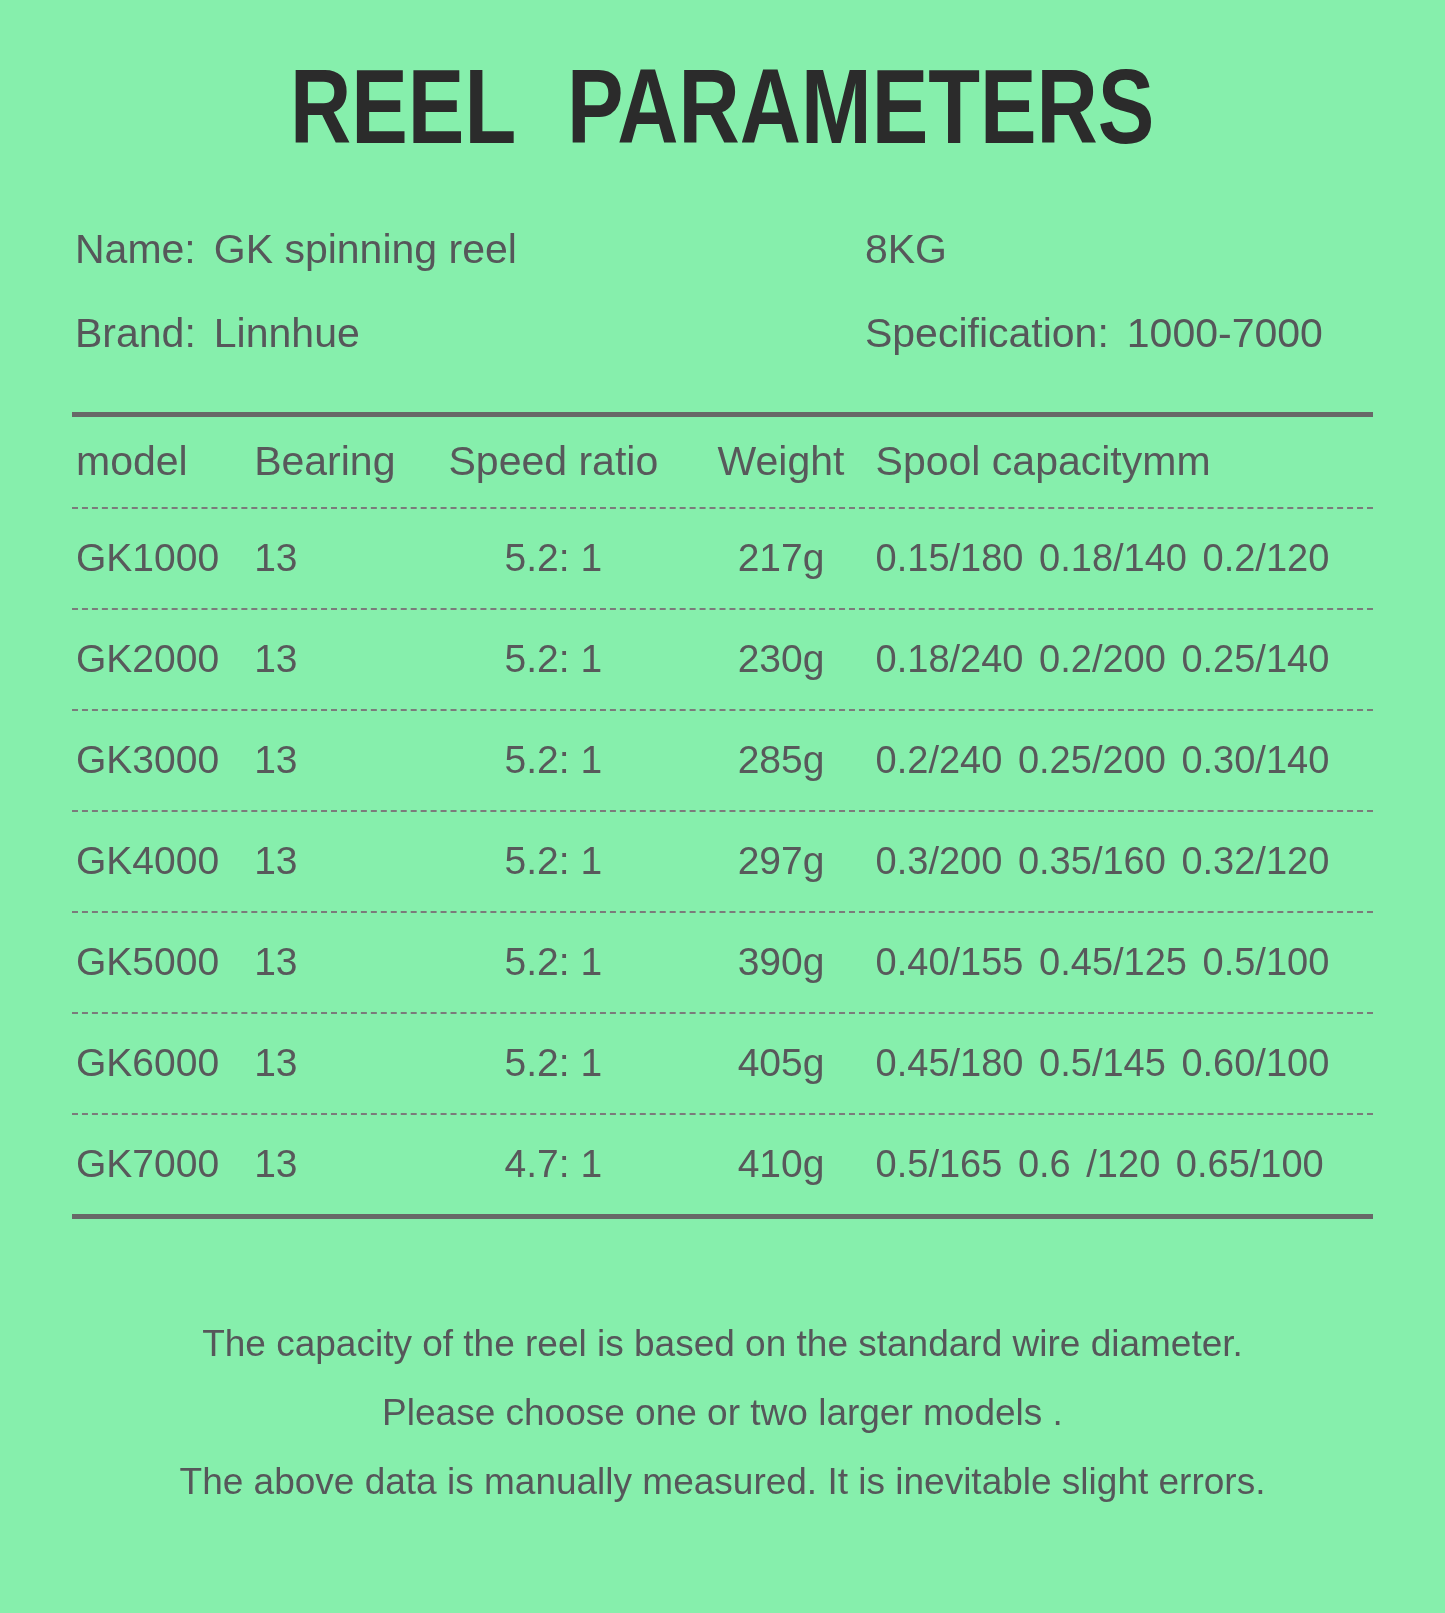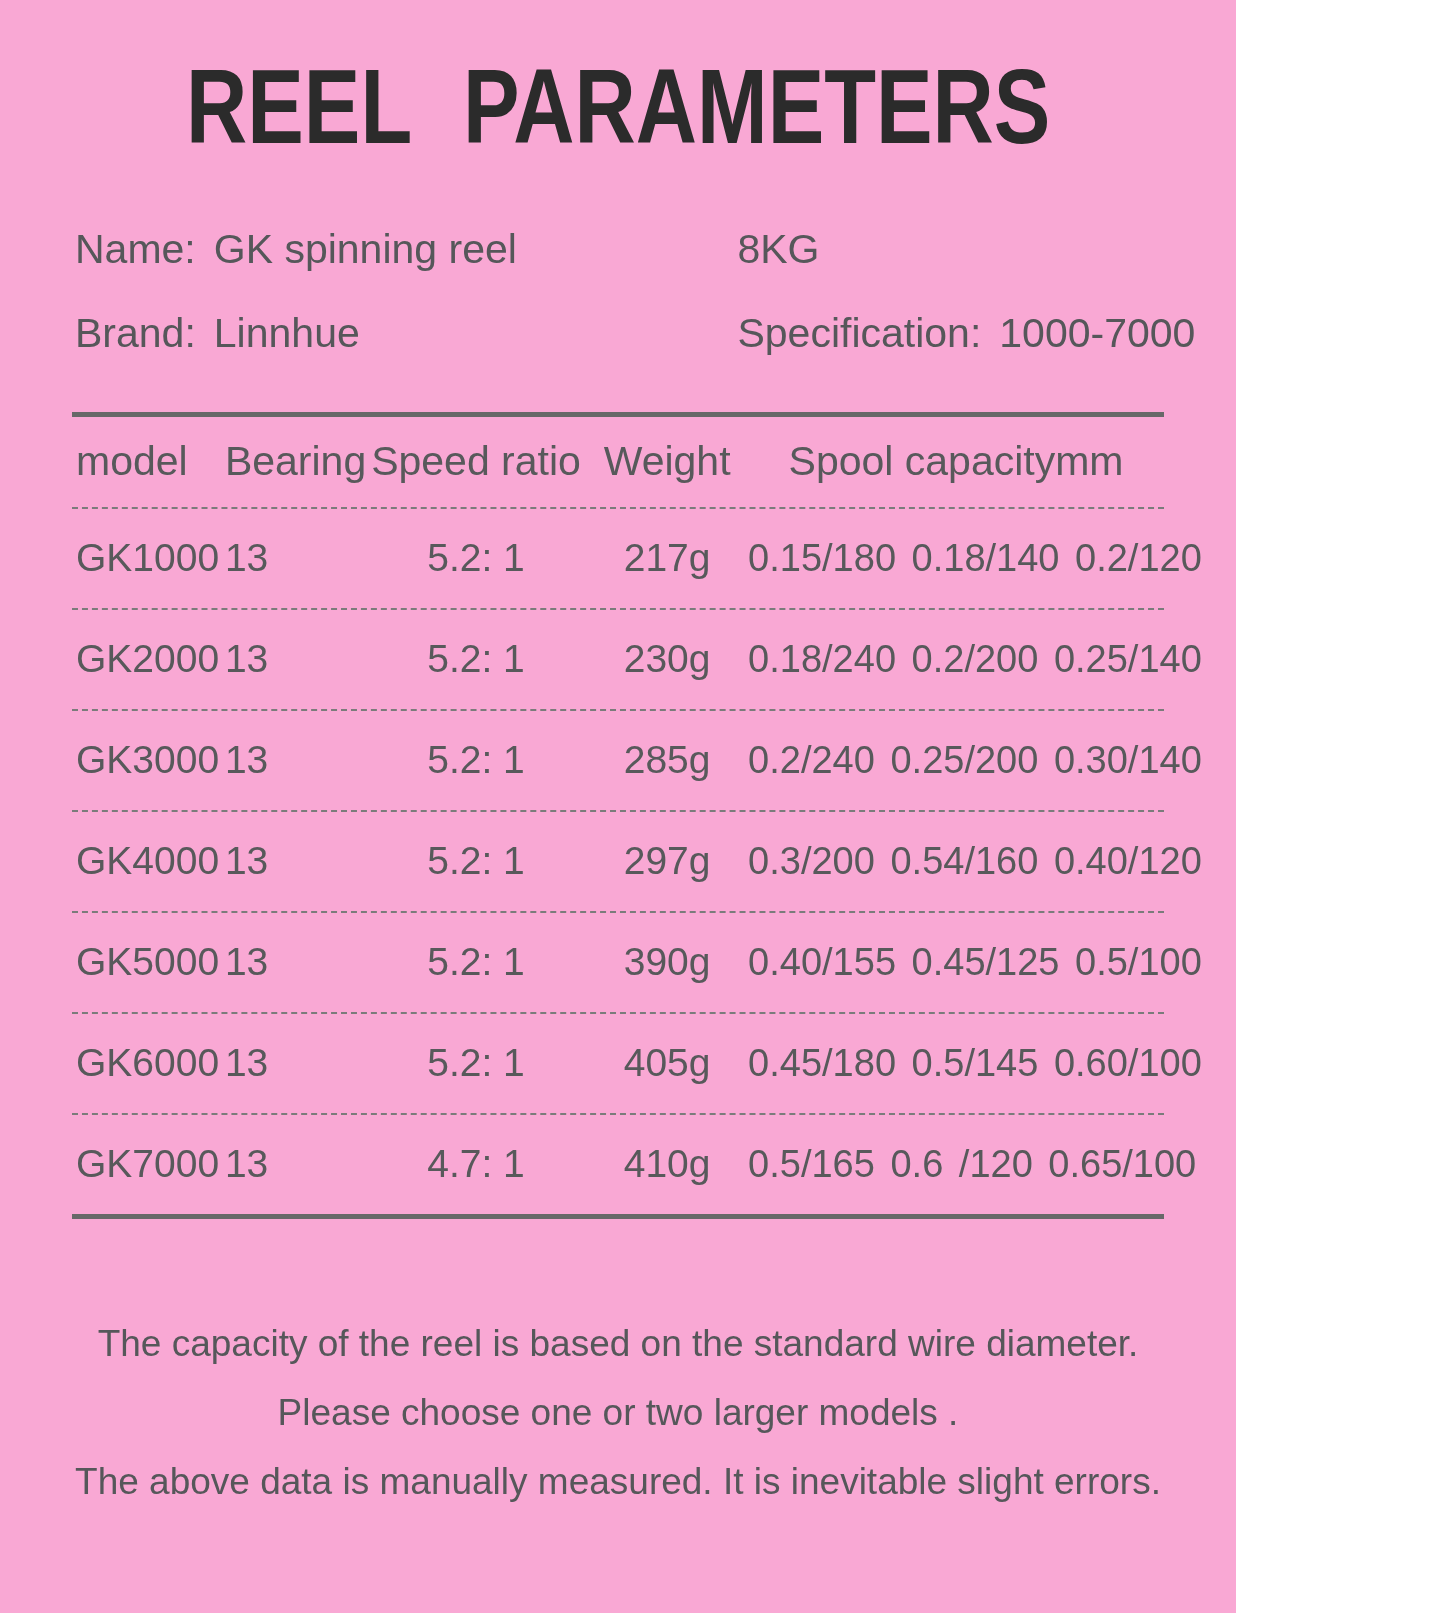--- a/index.html
+++ b/index.html
@@ -1,20 +1,20 @@
 <!DOCTYPE html>
 <html><head>
 <meta charset="utf-8">
 <style>
   html, body { margin: 0; padding: 0; background: #ffffff; }
   .page {
     position: relative;
-    width: 1236px;
+    width: 1445px;
     height: 1613px;
-    background: #f9a8d4;
+    background: #86efac;
     font-family: "Liberation Sans", sans-serif;
     color: #58595b;
     overflow: hidden;
   }
 
   
   .title-wrap { text-align: center; padding-top: 46px; }
   .title {
     display: inline-block;
     font-size: 106px;
@@ -55,21 +55,21 @@
     border-bottom: 2px dashed #7b7b7b;
     font-size: 39px;
   }
   .t-row.t-header { height: 90px; font-size: 41px; }
   .t-row:last-child { border-bottom: none; }
   .cell { white-space: nowrap; }
   .c-model  { text-align: left; padding-left: 4px; }
   .c-bearing{ text-align: left; }
   .c-speed  { text-align: center; }
   .c-weight { text-align: center; }
-  .c-spool  { text-align: center; padding-left: 10px; word-spacing: 5px; font-size: 38px; }
+  .c-spool  { text-align: left; padding-left: 10px; word-spacing: 5px; font-size: 38px; }
   .t-header .c-spool { font-size: 41px; word-spacing: normal; }
 
   
   .notes {
     margin-top: 90px;
     text-align: center;
     font-size: 37px;
     line-height: 69px;
     color: #56575a;
   }
@@ -132,21 +132,21 @@
     <span class="cell c-speed">5.2: 1</span>
     <span class="cell c-weight">285g</span>
     <span class="cell c-spool">0.2/240 0.25/200 0.30/140</span>
   </div>
 
   <div class="t-row">
     <span class="cell c-model">GK4000</span>
     <span class="cell c-bearing">13</span>
     <span class="cell c-speed">5.2: 1</span>
     <span class="cell c-weight">297g</span>
-    <span class="cell c-spool">0.3/200 0.54/160 0.40/120</span>
+    <span class="cell c-spool">0.3/200 0.35/160 0.32/120</span>
   </div>
 
   <div class="t-row">
     <span class="cell c-model">GK5000</span>
     <span class="cell c-bearing">13</span>
     <span class="cell c-speed">5.2: 1</span>
     <span class="cell c-weight">390g</span>
     <span class="cell c-spool">0.40/155 0.45/125 0.5/100</span>
   </div>
 

